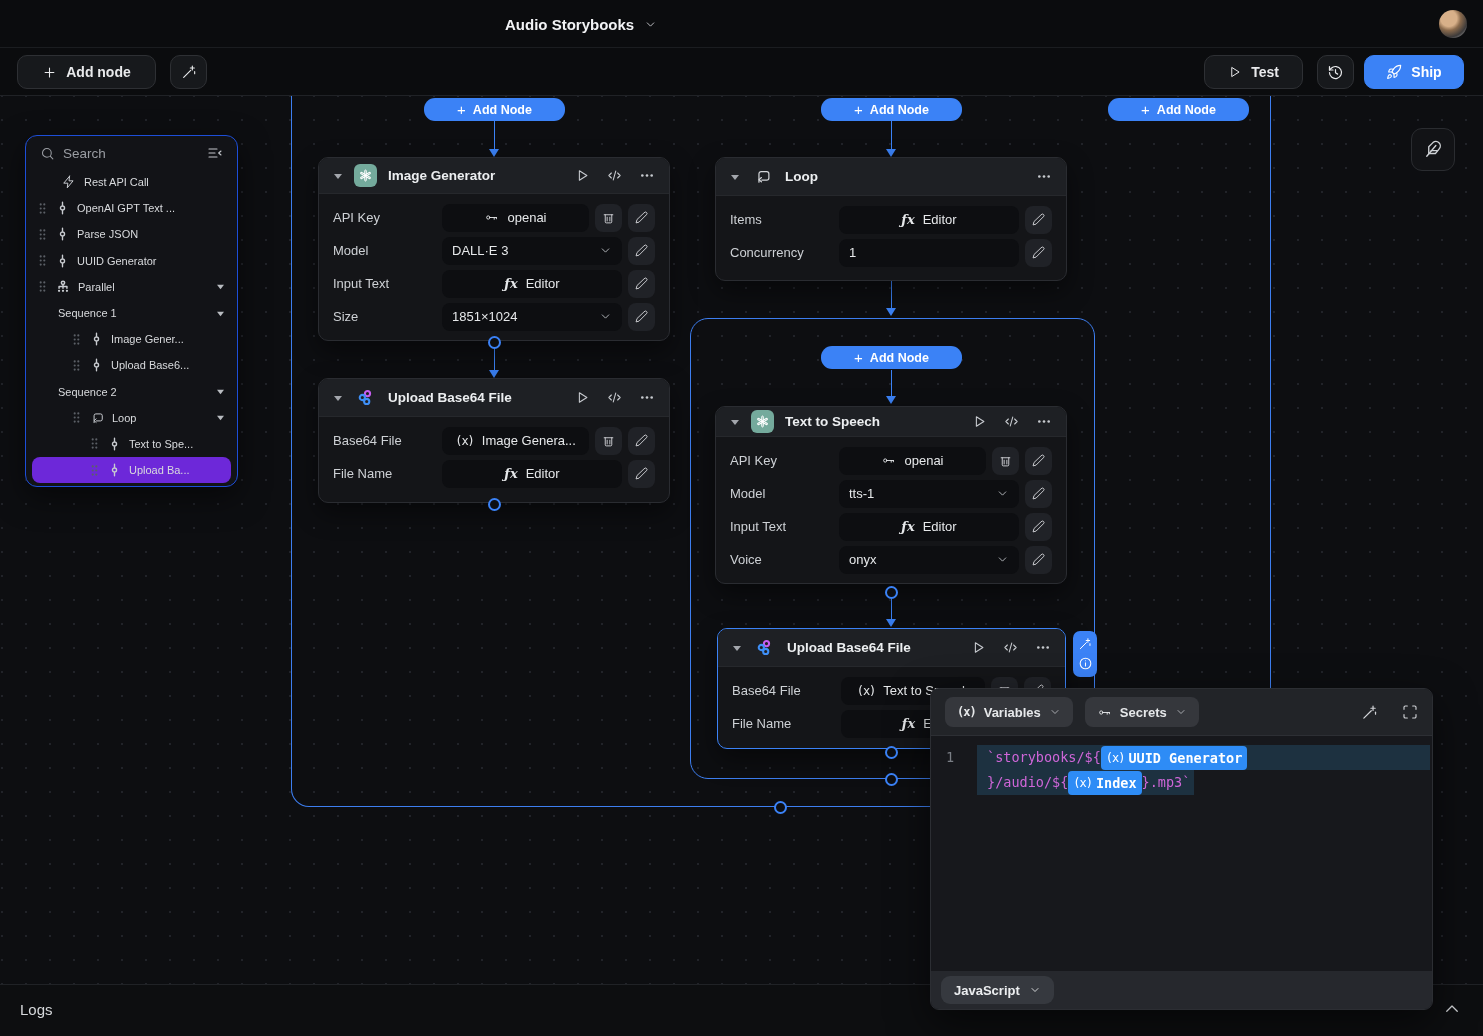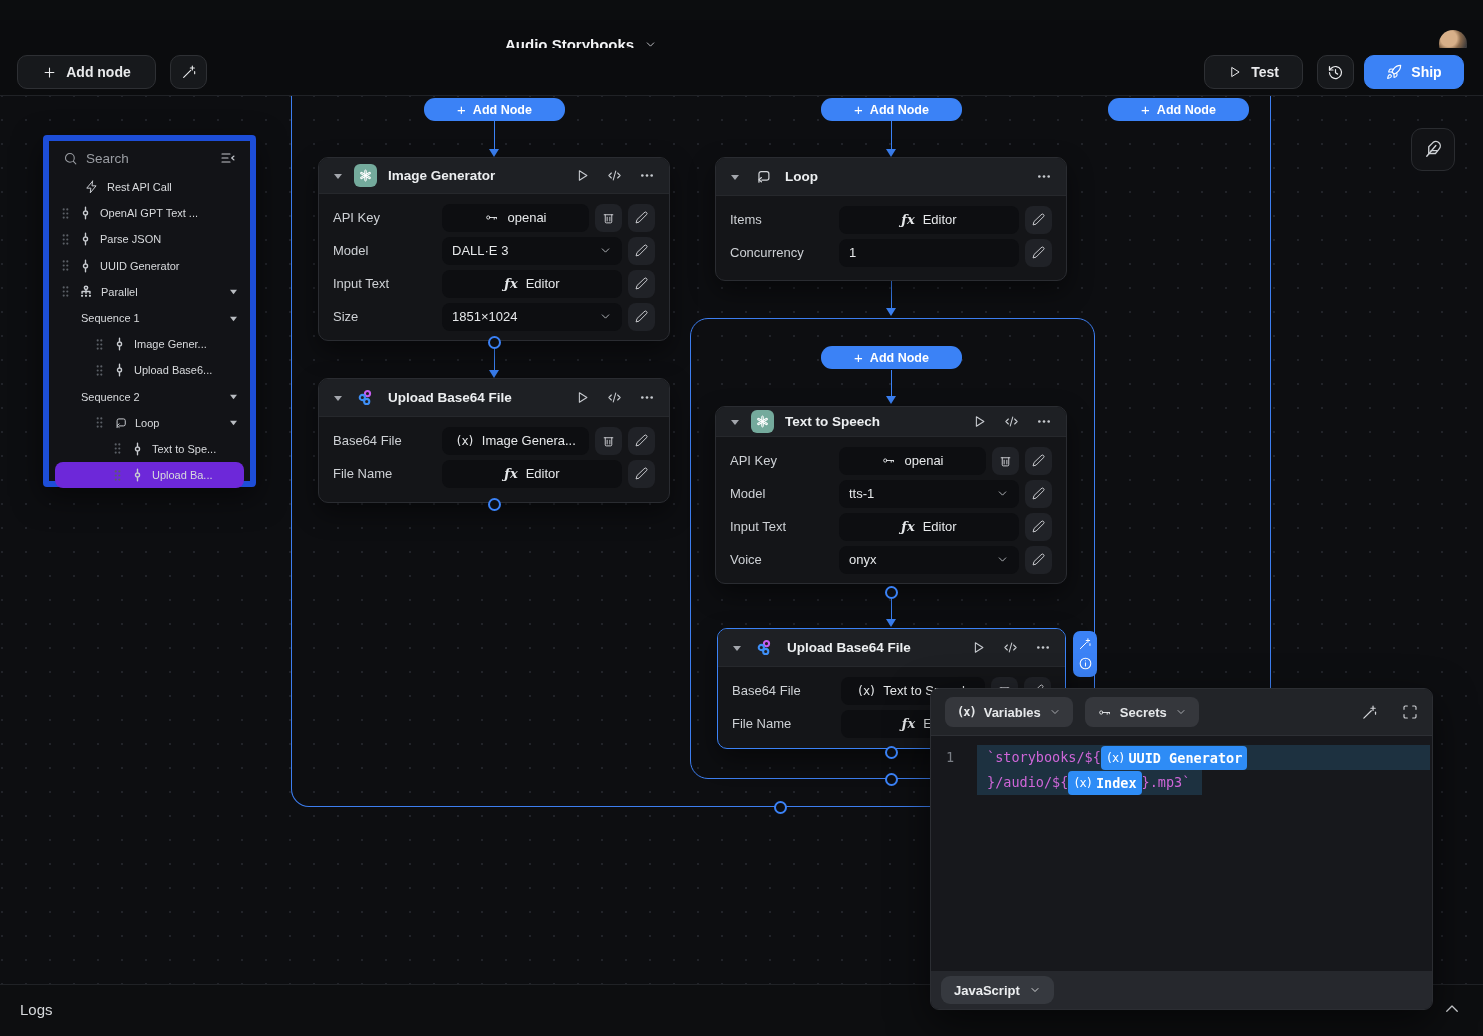--- a/index.html
+++ b/index.html
@@ -3,21 +3,21 @@
 <meta charset="utf-8">
 <style>
   * { margin:0; padding:0; box-sizing:border-box; }
   html,body { width:1483px; height:1036px; overflow:hidden; background:#0c0d0f;
     font-family:"Liberation Sans", sans-serif; color:#e8e9eb; }
   svg { display:block; }
   .ic { stroke:currentColor; fill:none; stroke-width:1.7; stroke-linecap:round; stroke-linejoin:round; }
 
   
   .topbar { position:absolute; left:0; top:0; width:1483px; height:48px; background:#0b0c0e;
-    border-bottom:1px solid #1b1d20; z-index:300;margin-top:20px; }
+    border-bottom:1px solid #1b1d20; z-index:300; }
   .project-title { position:absolute; left:505px; top:0; height:48px; display:flex; align-items:center;
     gap:10px; font-size:15px; font-weight:700; color:#f2f3f5; cursor:pointer; }
   .project-title .chev { color:#c7c9cd; }
   .avatar { position:absolute; right:16px; top:10px; width:28px; height:28px; border-radius:50%;
     background:radial-gradient(circle at 35% 30%, #d8b089 0 30%, #8a6a4c 45%, #3c3a3a 70%, #d9d9d9 100%); }
 
   
   .toolbar { position:absolute; left:0; top:48px; width:1483px; height:48px; background:#0b0c0e;
     border-bottom:1px solid #202226; z-index:300; }
   .tbtn { position:absolute; top:7px; height:34px; display:flex; align-items:center; justify-content:center;
@@ -72,22 +72,22 @@
   .ai-pill { position:absolute; width:24px; height:46px; background:#3b82f6; border-radius:7px; z-index:7;
     display:flex; flex-direction:column; align-items:center; justify-content:space-evenly; color:#fff; }
   .ai-pill .pbtn { cursor:pointer; display:flex; }
 
   
   .quill-btn { position:absolute; left:1411px; top:32px; width:44px; height:43px; background:#121316;
     border:1px solid #2a2c30; border-radius:11px; color:#cfd2d6; display:flex; align-items:center;
     justify-content:center; cursor:pointer; z-index:5; }
 
   
-  .sidebar { position:absolute; left:43px; top:135px; width:213px; height:352px; background:#121317;
-    border:6px solid #1d4ed8; border-radius:4px; box-shadow:0 10px 30px rgba(0,0,0,.5); z-index:100;
+  .sidebar { position:absolute; left:25px; top:135px; width:213px; height:352px; background:#121317;
+    border:1px solid #1d4ed8; border-radius:12px; box-shadow:0 10px 30px rgba(0,0,0,.5); z-index:100;
     padding:9px 6px 8px 6px; }
   .search-row { display:flex; align-items:center; gap:8px; padding:0 8px 8px 8px; color:#9a9da3; }
   .search-row input { flex:1; background:transparent; border:none; outline:none; color:#e8e9eb;
     font-size:13.5px; font-family:"Liberation Sans",sans-serif; min-width:0; }
   .search-row input::placeholder { color:#9a9da3; }
   .collapse-ic { color:#c3c6cb; cursor:pointer; }
   .srow { height:26.2px; display:flex; align-items:center; gap:8px; padding:0 6px; border-radius:8px;
     font-size:11px; color:#d8dadd; cursor:pointer; white-space:nowrap; }
   .srow.selected { background:#6d28d9; }
   .srow .drag { color:#5b5f66; width:10px; flex:none; }
@@ -109,21 +109,21 @@
   .cp-btn { height:30px; background:#35373c; border:none; border-radius:8px; color:#e6e8ea; font-size:13px;
     font-weight:600; display:flex; align-items:center; gap:8px; padding:0 12px; cursor:pointer;
     font-family:"Liberation Sans",sans-serif; }
   .cp-btn .chev { color:#b9bcc1; }
   .cp-hicon { color:#d2d4d8; cursor:pointer; display:flex; margin-left:12px; }
   .cp-code { flex:1; display:flex; font-family:"DejaVu Sans Mono",monospace; font-size:13.5px;
     line-height:24px; padding-top:9px; }
   .gutter { width:46px; flex:none; color:#7a7e85; padding-left:15px; }
   .codelines { flex:1; color:#cf66d8; padding-right:2px; }
   .selline { background:#1d3140; padding-left:10px; }
-  .selline.fit { display:inline-block; padding-right:12px; }
+  .selline.fit { display:inline-block; padding-right:4px; }
   .cpill { display:inline-flex; align-items:center; gap:4px; background:#2e8cf6; color:#fff;
     border-radius:4px; padding:0 5px; font-weight:700; cursor:pointer; }
   .cpill .varx { letter-spacing:-1px; font-weight:400; }
   .cp-footer { height:38px; background:#26282d; flex:none; display:flex; align-items:center; padding:0 10px; }
   .lang-btn { height:28px; background:#36393f; border:none; border-radius:9px; color:#eceef0; font-size:13px;
     font-weight:700; display:flex; align-items:center; gap:9px; padding:0 13px; cursor:pointer;
     font-family:"Liberation Sans",sans-serif; }
 
   
   .logsbar { position:absolute; left:0; bottom:0; width:1483px; height:52px; background:#0d0e10;

